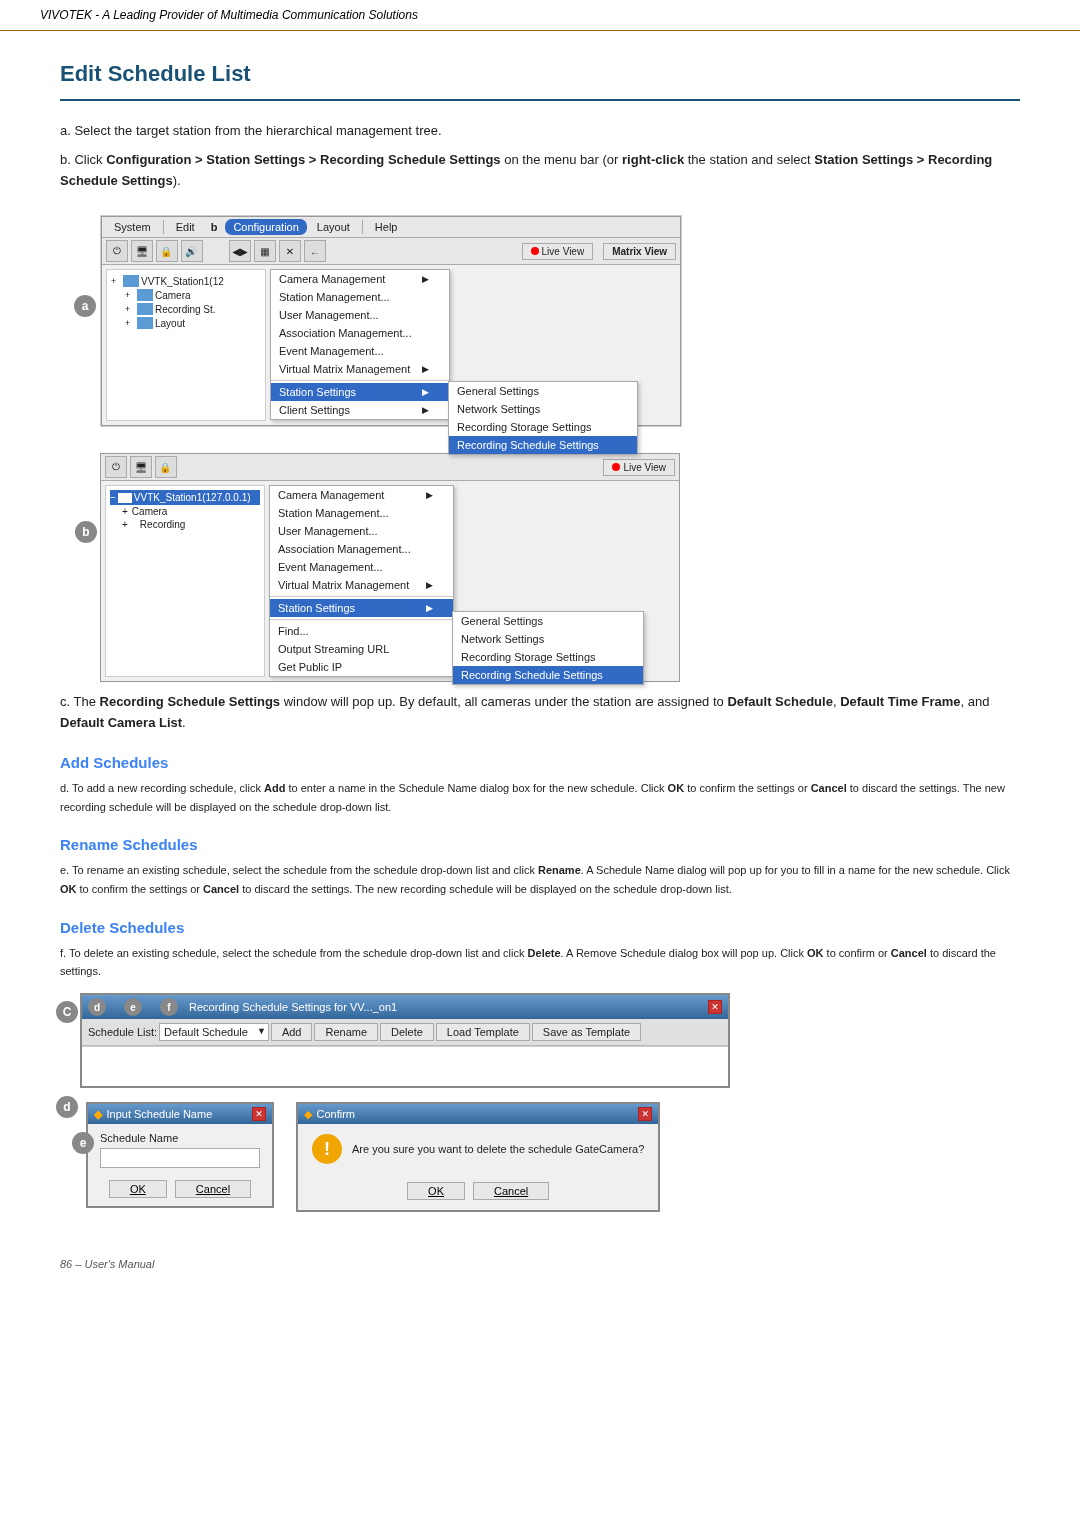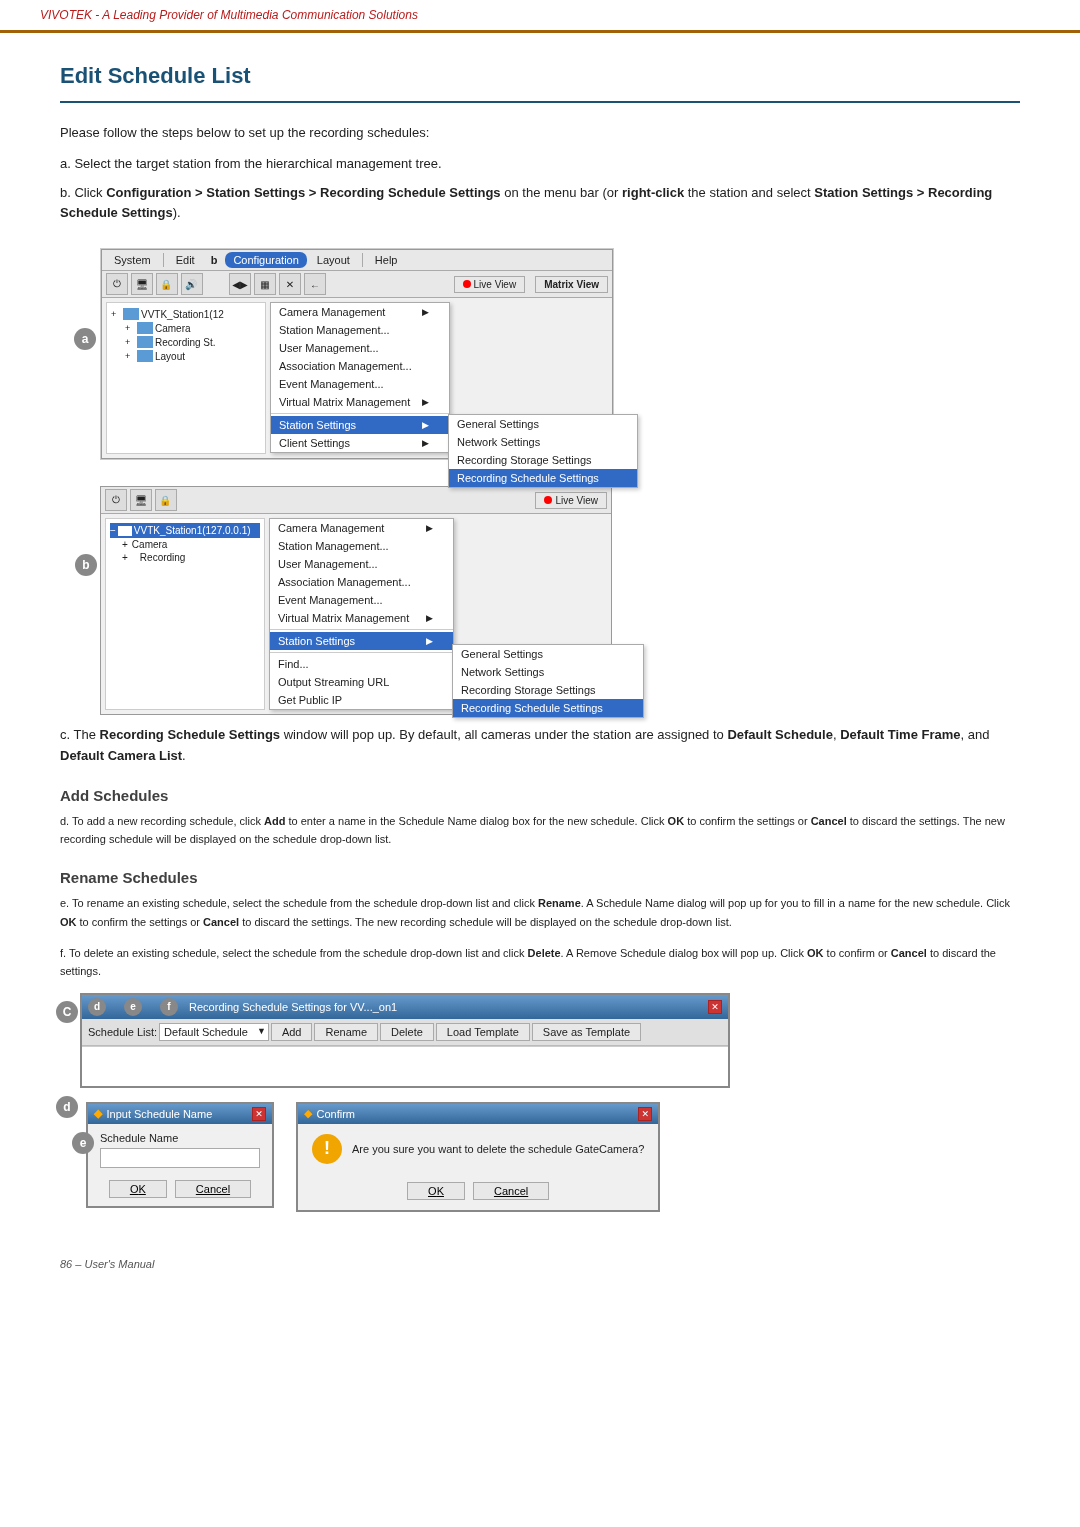--- a/index.html
+++ b/index.html
@@ -9,25 +9,25 @@
       background: #fff;
       color: #222;
       width: 1080px;
       min-height: 1527px;
     }
     .page-wrapper {
       padding: 0;
       width: 1080px;
     }
     .header-bar {
-      border-bottom: 3px solid #a16207;
+      border-bottom: 1px solid #a16207;
       padding: 8px 40px;
       font-style: italic;
       font-size: 12px;
-      color: #b91c1c;
+      color: #000000;
     }
     .content {
       padding: 30px 60px 60px 60px;
     }
     .page-title {
       font-size: 22px;
       font-weight: bold;
       color: #1a5276;
       margin-bottom: 20px;
       border-bottom: 2px solid #1a5276;
@@ -49,21 +49,21 @@
       flex: 1;
     }
     .screenshot-container {
       margin: 16px 0 16px 20px;
       border: 1px solid #ccc;
       display: inline-block;
       background: #f0f0f0;
       position: relative;
     }
     .menu-screenshot {
-      width: 512px;
+      width: 580px;
       background: #f5f5f5;
       border: 1px solid #999;
       padding: 0;
       font-size: 11px;
       position: relative;
     }
     .menu-bar {
       background: #e8e8e8;
       border-bottom: 1px solid #aaa;
       display: flex;
@@ -172,21 +172,21 @@
       padding: 3px 20px 3px 8px;
       cursor: pointer;
     }
     .submenu-item.highlighted {
       background: #316ac5;
       color: white;
     }
     .section-heading {
       font-size: 15px;
       font-weight: bold;
-      color: #404040;
+      color: #3b82f6;
       margin: 20px 0 8px 0;
     }
     .paragraph {
       font-size: 11px;
       line-height: 1.7;
       margin-bottom: 12px;
     }
     .schedule-window {
       border: 2px solid #888;
       background: #f0f0f0;
@@ -377,21 +377,20 @@
   <div class="header-bar">
     <span>VIVOTEK - A Leading Provider of Multimedia Communication Solutions</span>
   </div>
 
   <div class="content">
 
     
     <div class="page-title">Edit Schedule List</div>
 
     
-    <p class="intro-text">Please follow the steps below to set up the recording schedules:</p>
 
     
     <div class="step-item">
       <span class="step-text">a. Select the target station from the hierarchical management tree.</span>
     </div>
 
     
     <div class="step-item">
       <span class="step-text">
         b. Click <strong>Configuration &gt; Station Settings &gt; Recording Schedule Settings</strong> on the menu bar (or <strong>right-click</strong> the station and select <strong>Station Settings &gt; Recording Schedule Settings</strong>).
@@ -551,20 +550,21 @@
       d. To add a new recording schedule, click <strong>Add</strong> to enter a name in the Schedule Name dialog box for the new schedule. Click <strong>OK</strong> to confirm the settings or <strong>Cancel</strong> to discard the settings. The new recording schedule will be displayed on the schedule drop-down list.
     </p>
 
     
     <div class="section-heading">Rename Schedules</div>
     <p class="paragraph">
       e. To rename an existing schedule, select the schedule from the schedule drop-down list and click <strong>Rename</strong>. A Schedule Name dialog will pop up for you to fill in a name for the new schedule. Click <strong>OK</strong> to confirm the settings or <strong>Cancel</strong> to discard the settings. The new recording schedule will be displayed on the schedule drop-down list.
     </p>
 
     
+    <div class="section-heading">Delete Schedules</div>
     <p class="paragraph">
       f. To delete an existing schedule, select the schedule from the schedule drop-down list and click <strong>Delete</strong>. A Remove Schedule dialog box will pop up. Click <strong>OK</strong> to confirm or <strong>Cancel</strong> to discard the settings.
     </p>
 
     
     <div style="margin: 10px 0 10px 20px; position:relative;">
 
       <div style="position:absolute; left:-24px; top:8px; width:22px; height:22px; border-radius:50%; background:#888; color:white; font-weight:bold; font-size:12px; display:flex; align-items:center; justify-content:center; z-index:10;">C</div>
 
       <div class="schedule-window">

